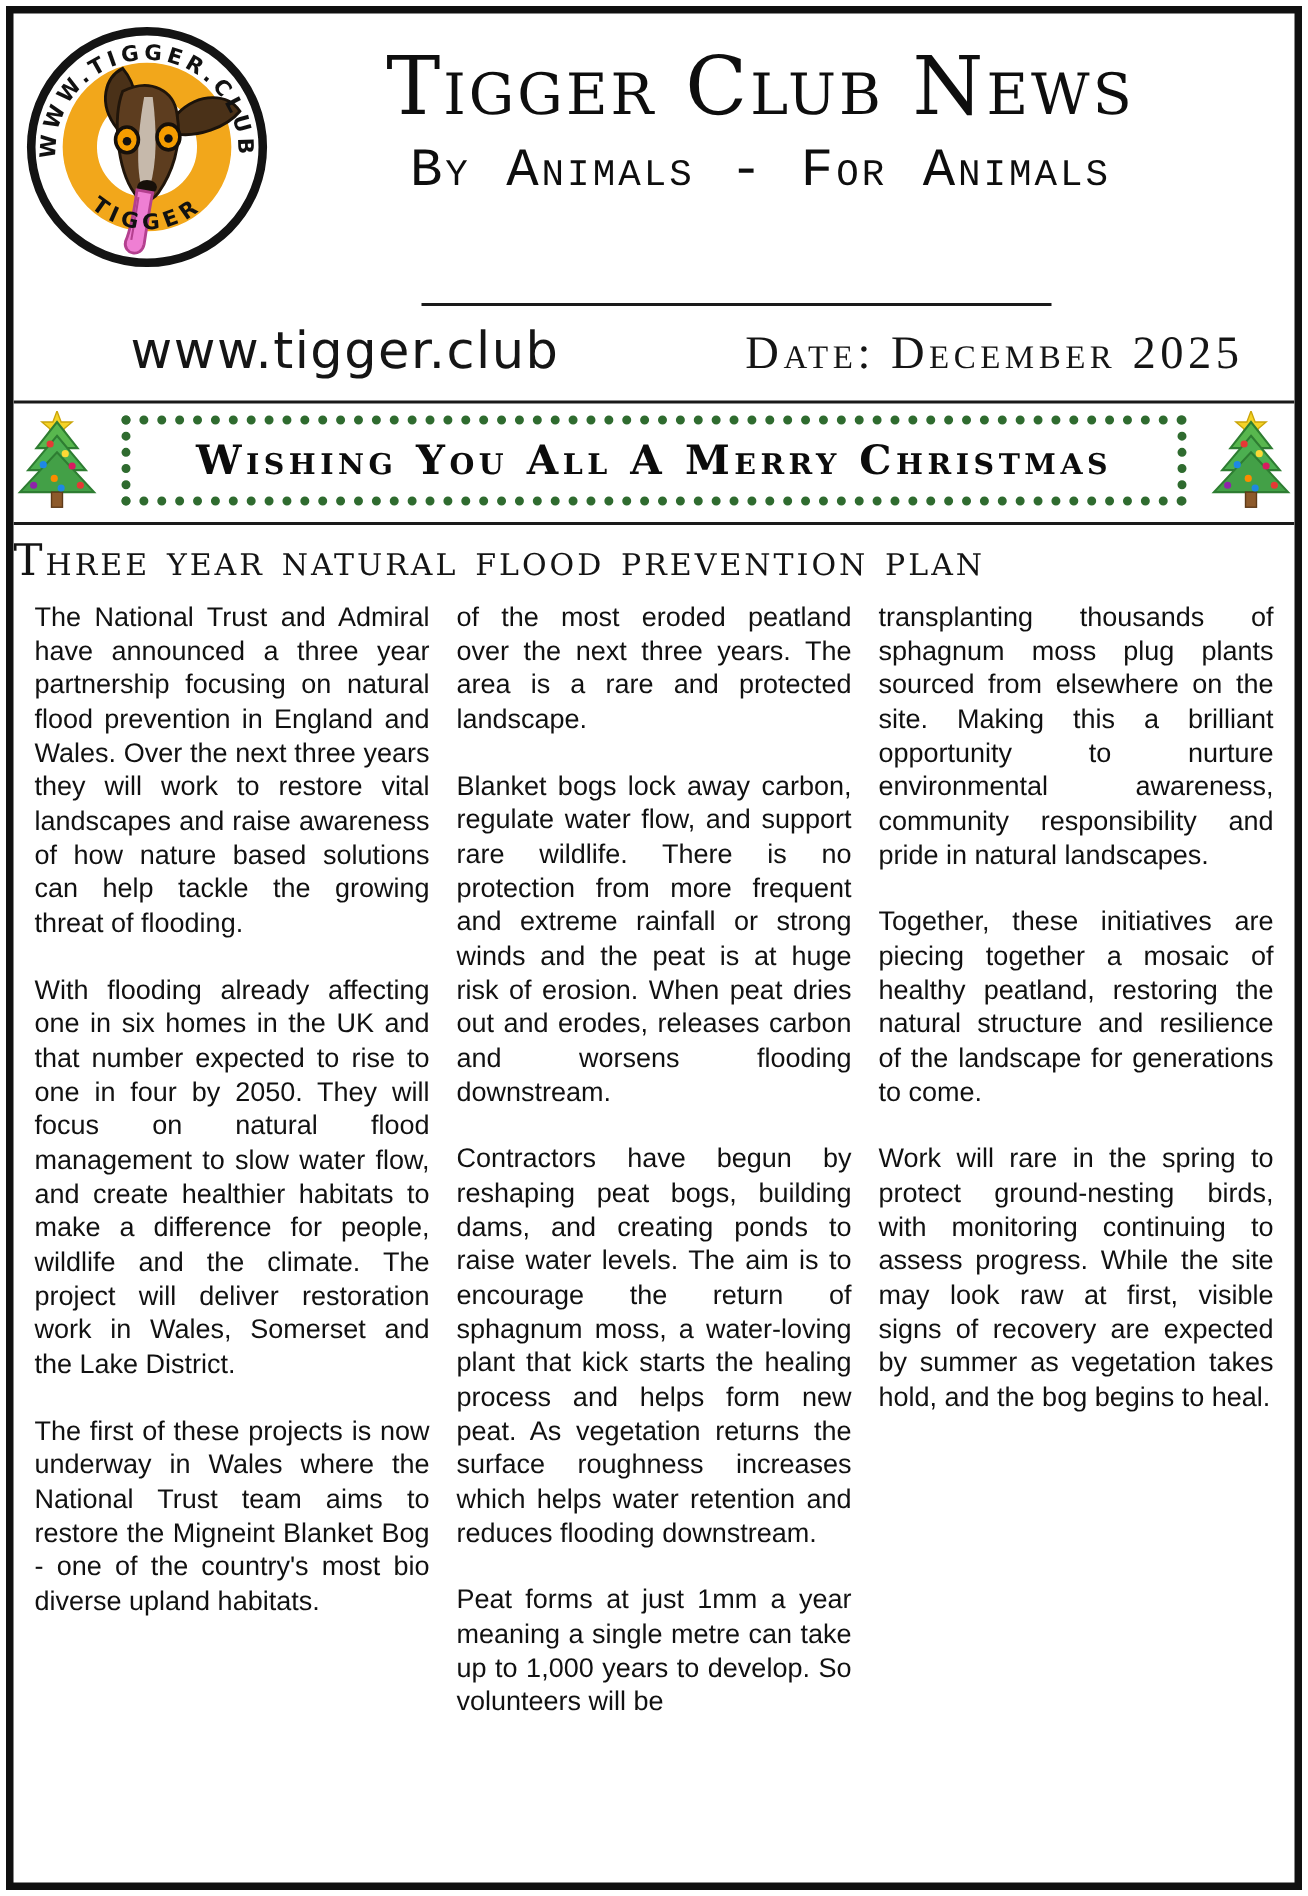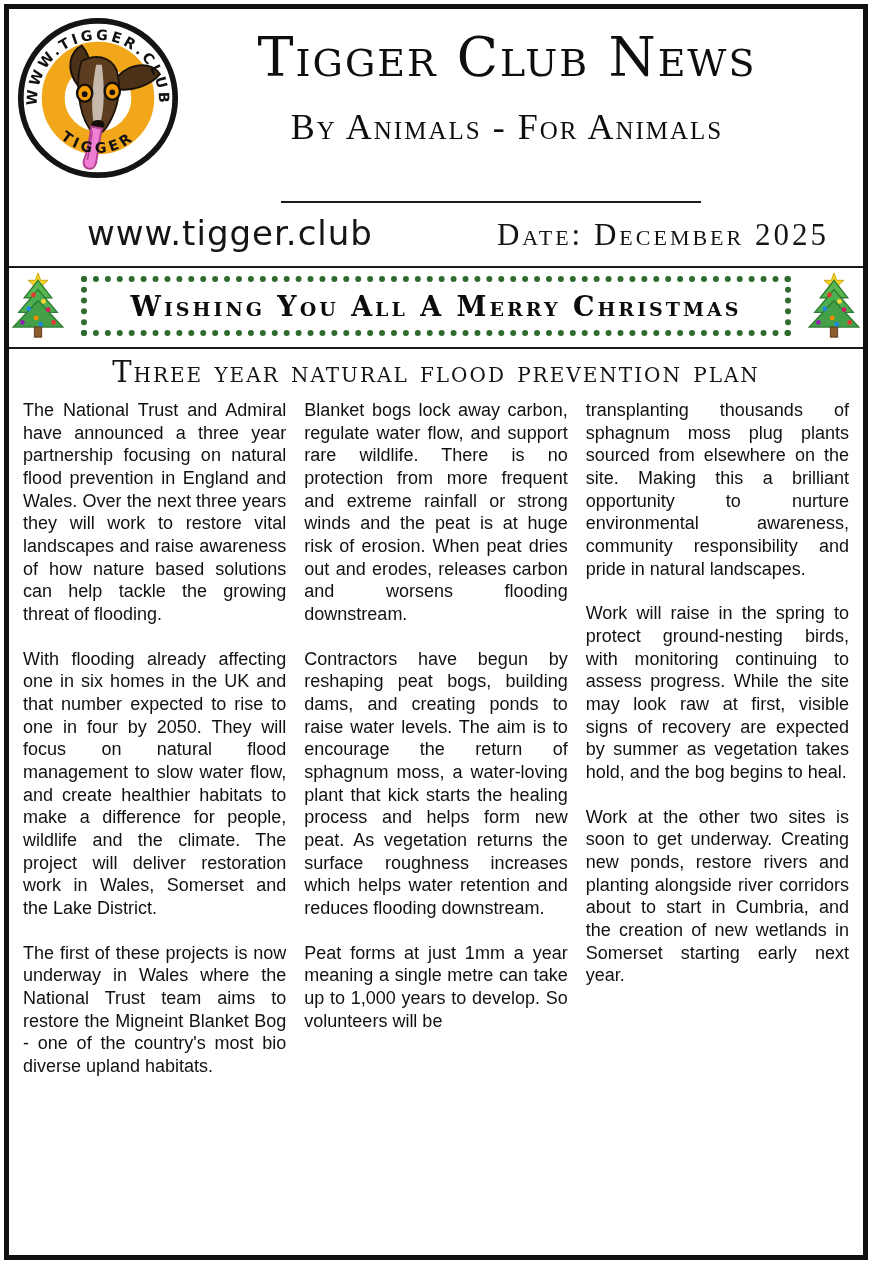--- a/index.html
+++ b/index.html
@@ -5,38 +5,38 @@
   html,body{margin:0;padding:0;background:#ffffff;}
   body{width:872px;height:1264px;position:relative;font-family:"Liberation Sans",sans-serif;color:#151515;}
   .page{position:absolute;inset:0;background:#fff;}
   .frame{position:absolute;top:4px;left:4px;right:4px;bottom:4px;border:5px solid #101010;overflow:hidden;background:#fff;}
 
   
   .header{display:flex;align-items:flex-start;padding:8px 10px 0 8px;}
   .logo-wrap{flex:0 0 auto;}
   .title-block{flex:1 1 auto;text-align:center;padding-right:18px;}
   .title{font-family:"DejaVu Serif",serif;font-variant:small-caps;font-size:54px;line-height:1.0;letter-spacing:2px;margin-top:14px;color:#0e0e0e;}
-  .subtitle{font-family:Liberation Serif, serif;font-variant:small-caps;font-size:36px;letter-spacing:2px;margin-top:21px;color:#0e0e0e;}
+  .subtitle{font-family:Liberation Mono, monospace;font-variant:small-caps;font-size:36px;letter-spacing:2px;margin-top:8px;color:#0e0e0e;}
   .title-divider{width:420px;border-top:2px solid #1a1a1a;margin:18px 0 0 272px;}
 
   
   .info-row{display:flex;justify-content:space-between;align-items:baseline;padding:10px 34px 0 78px;}
   .website{font-size:34px;letter-spacing:1px;font-family:"DejaVu Sans",sans-serif;}
   .date{font-size:31px;font-variant:small-caps;letter-spacing:3px;font-family:Liberation Serif, serif;}
 
   .rule{border-top:2px solid #1a1a1a;margin-top:13px;}
 
   
   .banner{display:flex;align-items:center;padding:3px 0;height:70px;}
   .banner-box{flex:1 1 auto;margin:0 14px;border:6px dotted #2f6b2f;background:#fff;text-align:center;padding:9px 6px 8px;}
   .banner-text{font-family:"DejaVu Serif",serif;font-variant:small-caps;font-weight:bold;font-size:27px;letter-spacing:3px;color:#0c0c0c;}
   .tree{flex:0 0 auto;}
 
   
-  .headline{font-family:"DejaVu Serif",serif;font-variant:small-caps;font-weight:normal;font-size:29px;letter-spacing:2px;text-align:center;margin:6px 0 10px;color:#141414;}
+  .headline{font-family:"DejaVu Serif",serif;font-variant:small-caps;font-weight:normal;font-size:29px;letter-spacing:2px;margin:6px 0 10px;color:#141414;}
   .columns{display:flex;gap:18px;padding:0 14px;height:852px;overflow:hidden;}
   .col{flex:1 1 0;text-align:justify;font-size:18px;line-height:1.26;color:#111;}
   .col p{margin:0 0 22px 0;}
 </style>
 </head>
 <body>
 
 <div class="page">
   <div class="frame">
 
@@ -126,25 +126,26 @@
 
     <h1 class="headline">Three year natural flood prevention plan</h1>
 
     <div class="columns">
       <div class="col">
         <p>The National Trust and Admiral have announced a three year partnership focusing on natural flood prevention in England and Wales. Over the next three years they will work to restore vital landscapes and raise awareness of how nature based solutions can help tackle the growing threat of flooding.</p>
         <p>With flooding already affecting one in six homes in the UK and that number expected to rise to one in four by 2050. They will focus on natural flood management to slow water flow, and create healthier habitats to make a difference for people, wildlife and the climate. The project will deliver restoration work in Wales, Somerset and the Lake District.</p>
         <p>The first of these projects is now underway in Wales where the National Trust team aims to restore the Migneint Blanket Bog - one of the country's most bio diverse upland habitats.</p>
       </div>
       <div class="col">
+        <p>of the most eroded peatland over the next three years. The area is a rare and protected landscape.</p>
         <p>Blanket bogs lock away carbon, regulate water flow, and support rare wildlife. There is no protection from more frequent and extreme rainfall or strong winds and the peat is at huge risk of erosion.  When peat dries out and erodes, releases carbon and worsens flooding downstream.</p>
         <p>Contractors have begun by reshaping peat bogs, building dams, and creating ponds to raise water levels. The aim is to encourage the return of sphagnum moss, a water-loving plant that kick starts the healing process and helps form new peat. As vegetation returns the surface roughness increases which helps water retention and reduces flooding downstream.</p>
         <p>Peat forms at just 1mm a year meaning a single metre can take up to 1,000 years to develop. So volunteers will be</p>
       </div>
       <div class="col">
         <p>transplanting thousands of sphagnum moss plug plants sourced from elsewhere on the site.  Making this a brilliant opportunity to nurture environmental awareness, community responsibility and pride in natural landscapes.</p>
-        <p>Work will raise in the spring to protect ground-nesting birds, with monitoring continuing to assess progress. While the site may look raw at first, visible signs of recovery are expected by summer as vegetation takes hold, and the bog begins to heal.</p>
-        <p>Work at the other two sites is soon to get underway. Creating new ponds, restore rivers and planting alongside river corridors about to start in Cumbria, and the creation of new wetlands in Somerset starting early next year.</p>
+        <p>Together, these initiatives are piecing together a mosaic of healthy peatland, restoring the natural structure and resilience of the landscape for generations to come.</p>
+        <p>Work will rare in the spring to protect ground-nesting birds, with monitoring continuing to assess progress. While the site may look raw at first, visible signs of recovery are expected by summer as vegetation takes hold, and the bog begins to heal.</p>
       </div>
     </div>
 
   </div>
 </div>
 
 </body></html>

